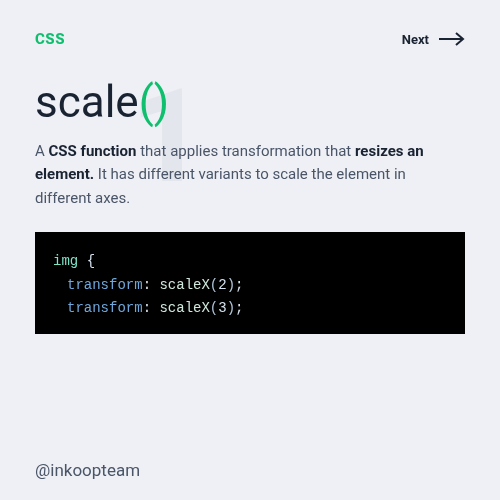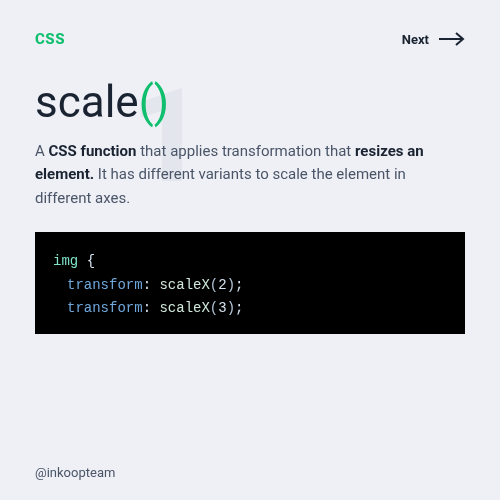--- a/index.html
+++ b/index.html
@@ -16,21 +16,21 @@
 .desc b{color:#1a2332;font-weight:700}
 .code{background:#000000;border-radius:0;padding:18px 18px 13px;font-family:"SFMono-Regular",Consolas,"Liberation Mono",Menlo,monospace;font-size:14px;line-height:1.7;position:relative;z-index:2;color:#d6e2ef;overflow:hidden}
 .code .sel{color:#7ee3c7}
 .code .brace{color:#d6e2ef}
 .code .prop{color:#6fa8dc;padding-left:14px}
 .code .colon{color:#d6e2ef}
 .code .fn{color:#d0e8dc}
 .code .pn{color:#b0c4d8}
 .code .num{color:#d6e2ef}
 .code .semi{color:#d6e2ef}
-.ftr{position:absolute;bottom:20px;left:35px;right:35px;display:flex;justify-content:space-between;font-size:13px;color:#4a5568}
+.ftr{position:absolute;bottom:20px;left:35px;right:35px;display:flex;justify-content:space-between;font-size:17px;color:#4a5568}
 </style>
 </head>
 <body>
 <div class="card">
   <div class="hdr">
     <div class="css-label">CSS</div>
     <div class="next">
       <span>Next</span>
       <svg viewBox="0 0 26 14" fill="none" stroke="#1a2332" stroke-width="2">
           <line x1="0" y1="7" x2="23" y2="7"></line>

